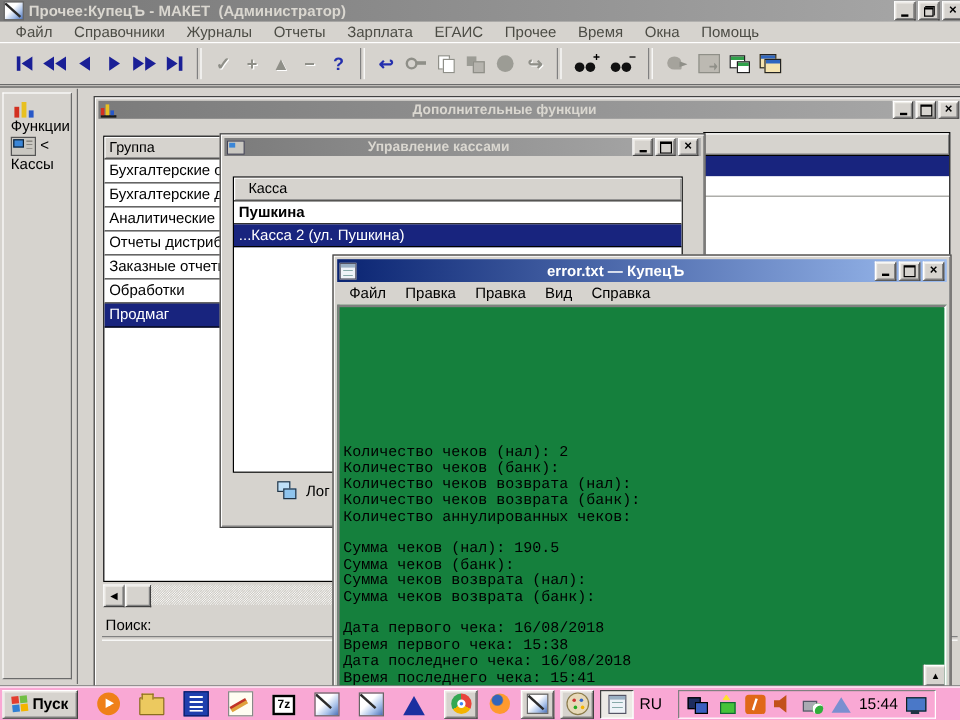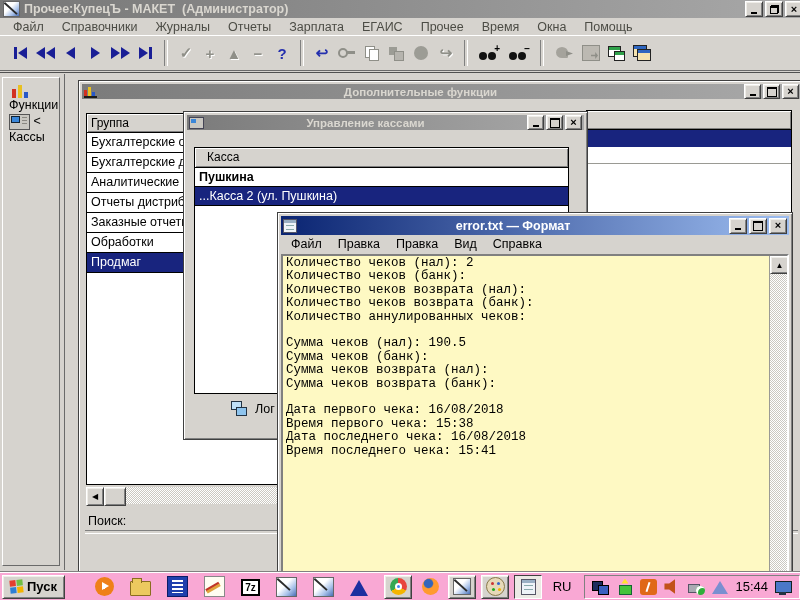--- a/index.html
+++ b/index.html
@@ -115,40 +115,40 @@
   .mini-cash::before{content:"";position:absolute;left:1px;top:1px;width:5px;height:4px;background:#3a86d8;}
   .logrow{position:absolute;left:46px;top:289px;display:flex;align-items:center;gap:7px;}
   .logico{position:relative;width:18px;height:16px;}
   .logico::before{content:"";position:absolute;left:1px;top:0;width:9px;height:7px;background:#bfe0f8;border:1px solid #234;}
   .logico::after{content:"";position:absolute;left:6px;top:6px;width:9px;height:7px;background:#8ec4ee;border:1px solid #234;}
   
   #w-notepad{left:277px;top:212px;width:508px;height:358px;z-index:4;}
   .np-menubar{height:18px;display:flex;align-items:center;padding-left:2px;}
   .np-menubar .menu-item{color:#000;padding:1px 8px;}
   .np-body{position:absolute;left:3px;right:3px;top:41px;bottom:3px;display:flex;
-     border:2px solid;border-color:#808080 #fff #fff #808080;background:#fef9c3;box-sizing:border-box;overflow:hidden;}
+     border:2px solid;border-color:#808080 #fff #fff #808080;background:#15803d;box-sizing:border-box;overflow:hidden;align-items:flex-end;}
   .np-text{flex:1;font-family:"Liberation Mono","DejaVu Sans Mono",monospace;font-size:12.5px;
      line-height:13.4px;white-space:pre;padding:1px 0 0 3px;overflow:hidden;}
   .np-scroll{width:17px;display:flex;flex-direction:column;border-left:1px solid #9a9a94;}
   .np-scroll .sbtn{height:16px;width:17px;}
   .vtrack{flex:1;}
   .i-npad{position:relative;width:14px;height:14px;background:#eef3f8;border:1px solid #556;box-sizing:border-box;}
   .i-npad::before{content:"";position:absolute;left:0;right:0;top:0;height:3px;background:#9ab0c4;}
   .i-npad::after{content:"";position:absolute;left:2px;right:2px;top:5px;bottom:2px;background:repeating-linear-gradient(#8aa 0 1px,transparent 1px 4px);}
   .i-quill{position:relative;width:15px;height:14px;background:linear-gradient(135deg,#fff 40%,#a9c2ea 70%,#4a6fb5 100%);border:1px solid #666;overflow:hidden;}
   .i-quill::after{content:"";position:absolute;left:1px;top:0px;width:17px;height:2px;background:#2b2b2b;transform:rotate(42deg);transform-origin:left top;}
   
   .taskbar{position:absolute;left:0;top:572px;width:800px;height:28px;background:#f9a8d4;z-index:10;
      border-top:1px solid #fff;box-shadow:0 -1px 0 #808080;display:flex;align-items:center;box-sizing:border-box;}
   .startbtn{margin-left:2px;height:22px;display:flex;align-items:center;gap:4px;padding:0 7px;font-weight:bold;font-size:13px;}
   .flag{position:relative;width:13px;height:13px;transform:rotate(-6deg);}
   .flag i{position:absolute;width:6px;height:6px;}
   .flag .f1{left:0;top:0;background:#e33e30;} .flag .f2{left:7px;top:0;background:#71bf44;}
   .flag .f3{left:0;top:7px;background:#2f7fd4;} .flag .f4{left:7px;top:7px;background:#f4b400;}
-  .qlaunch{display:flex;align-items:center;gap:16px;margin-left:16px;padding-left:14px;}
+  .qlaunch{display:flex;align-items:center;gap:16px;margin-left:2px;padding-left:14px;}
   .q{position:relative;width:19px;height:19px;display:inline-block;}
   .i-media{background:radial-gradient(circle,#fff 0 15%,#ef8018 16% 78%,#f5b35c 79%);border-radius:50%;}
   .i-media::after{content:"";position:absolute;left:7px;top:5px;border-left:7px solid #fff;border-top:4px solid transparent;border-bottom:4px solid transparent;}
   .i-folder{height:13px;margin-top:4px;background:#ecc95f;border:1px solid #8a6d1f;border-radius:1px;}
   .i-folder::before{content:"";position:absolute;top:-4px;left:1px;width:8px;height:4px;background:#ecc95f;border:1px solid #8a6d1f;border-bottom:none;}
   .i-catalog{background:#1f3fae;border:1px solid #0a1c66;}
   .i-catalog::after{content:"";position:absolute;left:4px;right:4px;top:3px;bottom:3px;background:repeating-linear-gradient(#fff 0 2px,transparent 2px 4px);}
   .i-notes{background:#fffdf2;border:1px solid #888;}
   .i-notes::after{content:"";position:absolute;left:1px;top:10px;width:15px;height:3px;background:#e0a23c;box-shadow:0 -2px 0 #c03326;transform:rotate(-30deg);}
   .i-7z{width:19px;height:17px;margin-top:1px;background:#fff;border:2px solid #000;box-sizing:border-box;
@@ -157,21 +157,21 @@
   .i-chrome{border-radius:50%;background:conic-gradient(#e8453c 0 33%,#f4b400 0 66%,#34a853 0 100%);}
   .i-chrome::after{content:"";position:absolute;inset:5px;background:#4285f4;border:2px solid #fff;border-radius:50%;}
   .i-ff{border-radius:50%;background:radial-gradient(circle at 38% 32%,#3366bb 0 26%,#ff9a2e 34% 72%,#d94f10 100%);}
   .i-pal{border-radius:50%;background:#e7d9b8;border:1px solid #8a7a4a;}
   .i-pal::after{content:"";position:absolute;left:4px;top:4px;width:3px;height:3px;border-radius:50%;background:#c33;
         box-shadow:6px 0 0 #36c,1px 6px 0 #2a2,7px 6px 0 #f4b400;}
   .taskwins{display:flex;align-items:center;gap:5px;margin-left:16px;}
   .tbtn{width:26px;height:22px;display:flex;align-items:center;justify-content:center;}
   .tbtn.pressed{border-color:#404040 #fff #fff #404040;background:#eceae5;box-shadow:none;}
   .tbtn .q{width:17px;height:17px;}
-  .tray{margin-left:auto;display:flex;align-items:center;gap:8px;padding-right:0;}
+  .tray{margin-left:auto;display:flex;align-items:center;gap:8px;padding-right:20px;}
   .lang{font-size:13px;padding:2px 5px;}
   .traybox{height:22px;display:flex;align-items:center;gap:7px;padding:0 7px;
      border:1px solid;border-color:#808080 #fff #fff #808080;}
   .t{position:relative;width:17px;height:16px;display:inline-block;}
   .t-mon::before{content:"";position:absolute;left:0;top:2px;width:9px;height:8px;background:#1d2c5e;border:1px solid #000;}
   .t-mon::after{content:"";position:absolute;left:6px;top:6px;width:9px;height:8px;background:#3a5fc0;border:1px solid #000;}
   .t-net::before{content:"";position:absolute;left:3px;top:6px;width:11px;height:8px;background:#45c33a;border:1px solid #163;}
   .t-net::after{content:"";position:absolute;left:5px;top:0;width:7px;height:5px;background:#ffe12e;clip-path:polygon(0 100%,50% 0,100% 100%);}
   .t-java{background:#e06818;border-radius:3px;}
   .t-java::after{content:"";position:absolute;left:7px;top:3px;width:2px;height:10px;background:#fff;transform:rotate(18deg);}
@@ -351,21 +351,21 @@
 
     <div class="logrow">
       <span class="logico"></span>
       <span>Лог</span>
     </div>
   </div>
 
   <div class="win" id="w-notepad" style="position:absolute;">
     <div class="tb active">
       <span class="i-npad"></span>
-      <span class="ttl">error.txt — Формат</span>
+      <span class="ttl">error.txt — КупецЪ</span>
       <span class="winbtns">
         <span class="wbtn raised">
             <span class="g-min"></span>
           </span>
         <span class="wbtn raised">
             <span class="g-max"></span>
           </span>
         <span class="wbtn raised">×</span>
       </span>
     </div>

